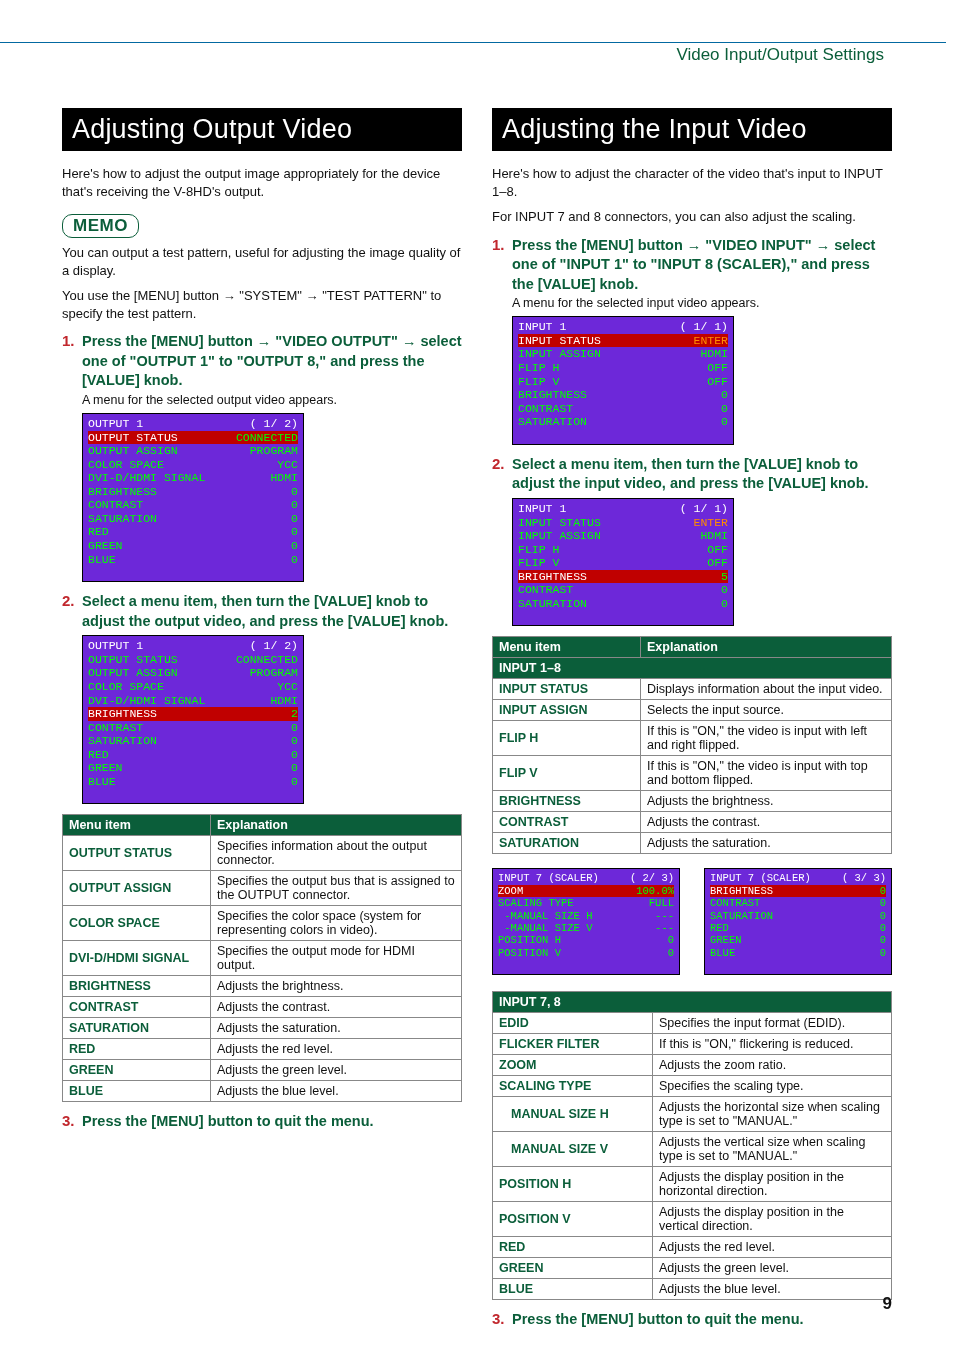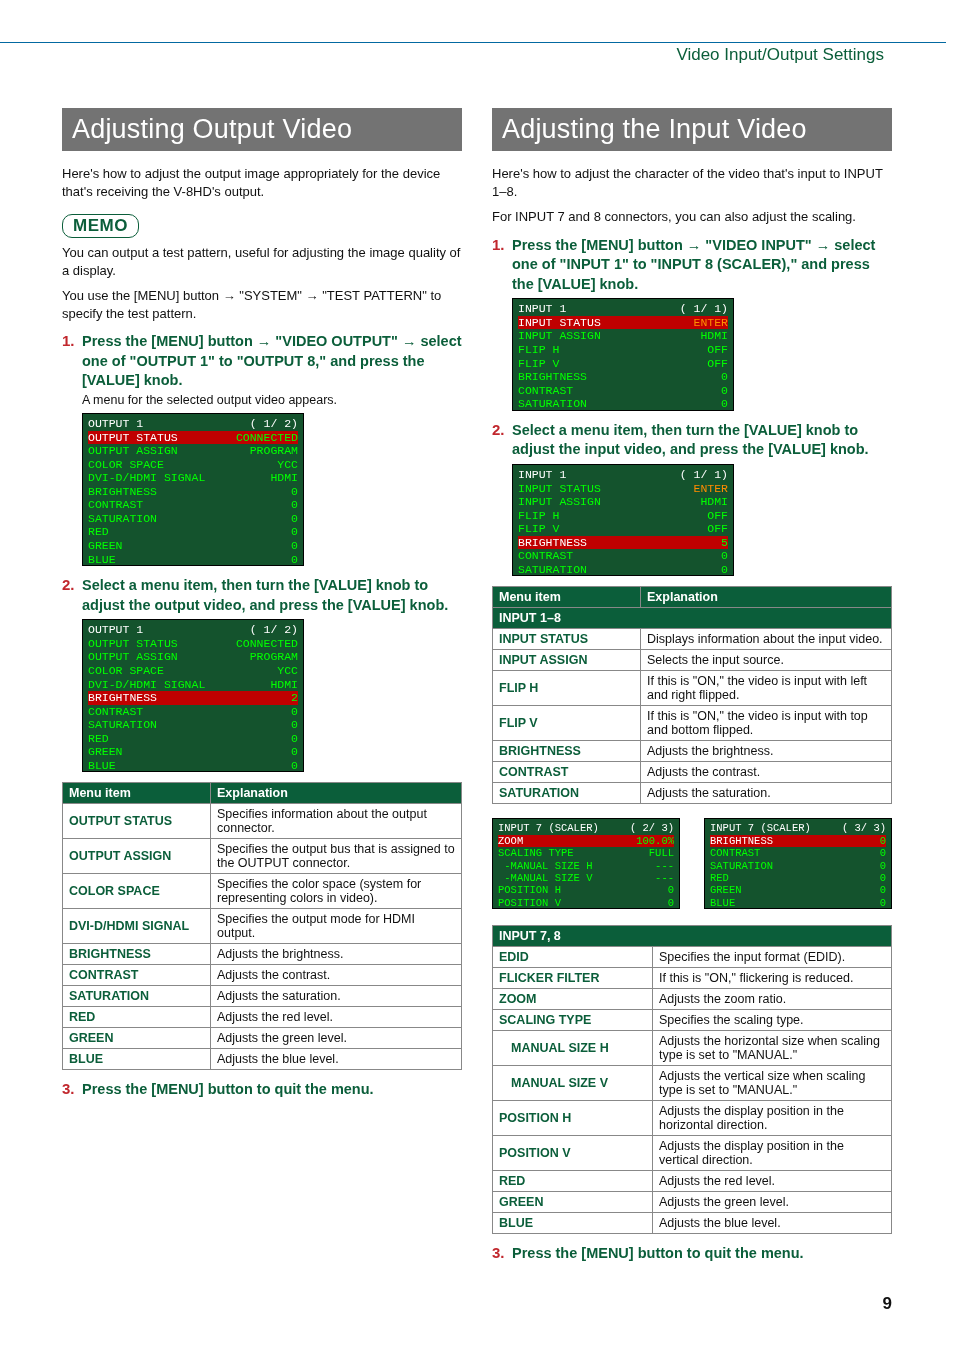--- a/index.html
+++ b/index.html
@@ -33,21 +33,21 @@
   .cols {
     position: absolute;
     top: 108px;
     left: 62px;
     width: 830px;
     display: flex;
     gap: 30px;
   }
   .col { width: 400px; }
   h1.banner {
-    background: #737373;
+    background: #000000;
     color: #fff;
     font-weight: 300;
     font-size: 27px;
     margin: 0 0 14px 0;
     padding: 6px 10px 6px 10px;
     letter-spacing: 0.2px;
   }
   p { margin: 4px 0 8px 0; line-height: 1.35; }
   .memo {
     display: inline-block;
@@ -71,26 +71,26 @@
     font-size: 15px;
     width: 20px;
     flex: 0 0 20px;
     line-height: 1.25;
   }
   .step .body { color: #0b5e3a; font-weight: 700; font-size: 14.5px; line-height: 1.35; }
   .arrow { font-family: Arial; }
   .sub { margin: 2px 0 6px 20px; font-size: 12.5px; }
   
   .osd {
-    background: #14532d;
+    background: #6d28d9;
     color: #0f0;
     font-family: "Courier New", monospace;
     font-size: 11.5px;
     line-height: 1.18;
-    padding: 4px 6px 0 6px;
+    padding: 4px 6px 16px 6px;
     margin: 4px 0 10px 20px;
     white-space: pre;
     width: 210px;
     box-shadow: 0 0 0 1px #000 inset;
   }
   .osd-wide { width: 210px; }
   .osd .title { color: #fff; }
   .osd .page { color: #fff; float: right; }
   .osd .sel { background: #c00000; color: #fff; display: inline-block; width: 100%; }
   .osd .val-r { float: right; color: #0f0; }
@@ -252,20 +252,21 @@
     <h1 class="banner">Adjusting the Input Video</h1>
     <p>Here's how to adjust the character of the video that's input to INPUT 1–8.</p>
     <p>For INPUT 7 and 8 connectors, you can also adjust the scaling.</p>
 
     <div class="step">
       <div class="num">1.</div>
       <div class="body">
         <span>Press the [MENU] button </span><span class="arrow">→</span><span> "VIDEO INPUT" </span><span class="arrow">→</span><span> select one of "INPUT 1" to "INPUT 8 (SCALER)," and press the [VALUE] knob.</span>
       </div>
     </div>
+    <div class="sub">A menu for the selected input video appears.</div>
     <div class="osd osd-wide"><span class="title">INPUT 1</span><span class="page">( 1/ 1)</span>
 <span class="sel"><span>INPUT STATUS</span><span class="val-r enter">ENTER</span></span>
 <span>INPUT ASSIGN</span><span class="val-r">HDMI</span>
 <span>FLIP H</span><span class="val-r">OFF</span>
 <span>FLIP V</span><span class="val-r">OFF</span>
 <span>BRIGHTNESS</span><span class="val-r">0</span>
 <span>CONTRAST</span><span class="val-r">0</span>
 <span>SATURATION</span><span class="val-r">0</span>
 </div>
 

